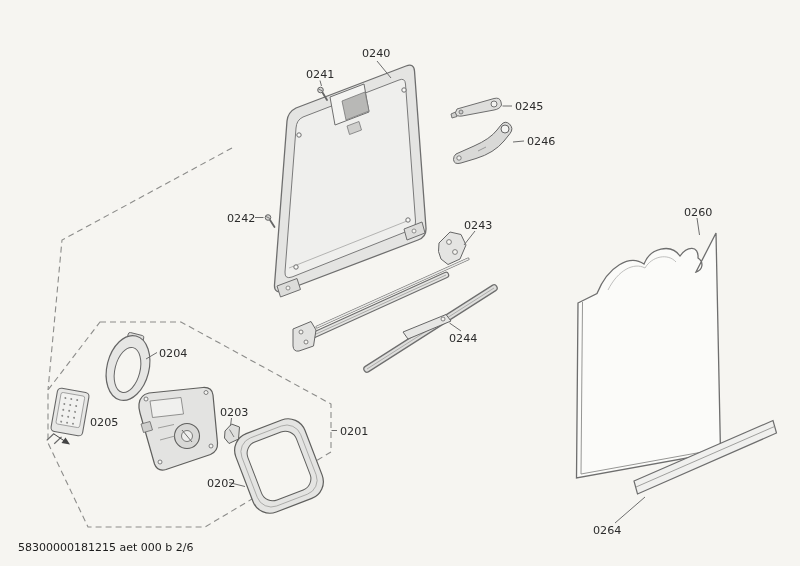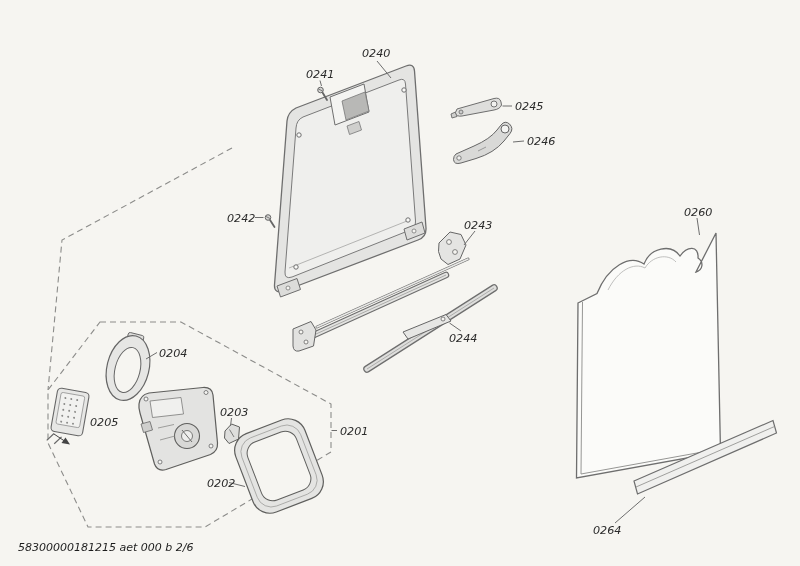--- a/index.html
+++ b/index.html
@@ -8,21 +8,20 @@
     width: 800px;
     height: 566px;
     background: #f6f5f1;
     overflow: hidden;
     font-family: "DejaVu Sans", sans-serif;
   }
   .stage {
     position: relative;
     width: 800px;
     height: 566px;
-    font-style: italic;
   }
   svg { display: block; }
   text.part-label {
     font-family: "DejaVu Sans", sans-serif;
     font-size: 11.2px;
     fill: #2b2b2b;
   }
   text.doc-code {
     font-family: "DejaVu Sans", sans-serif;
     font-size: 11px;

